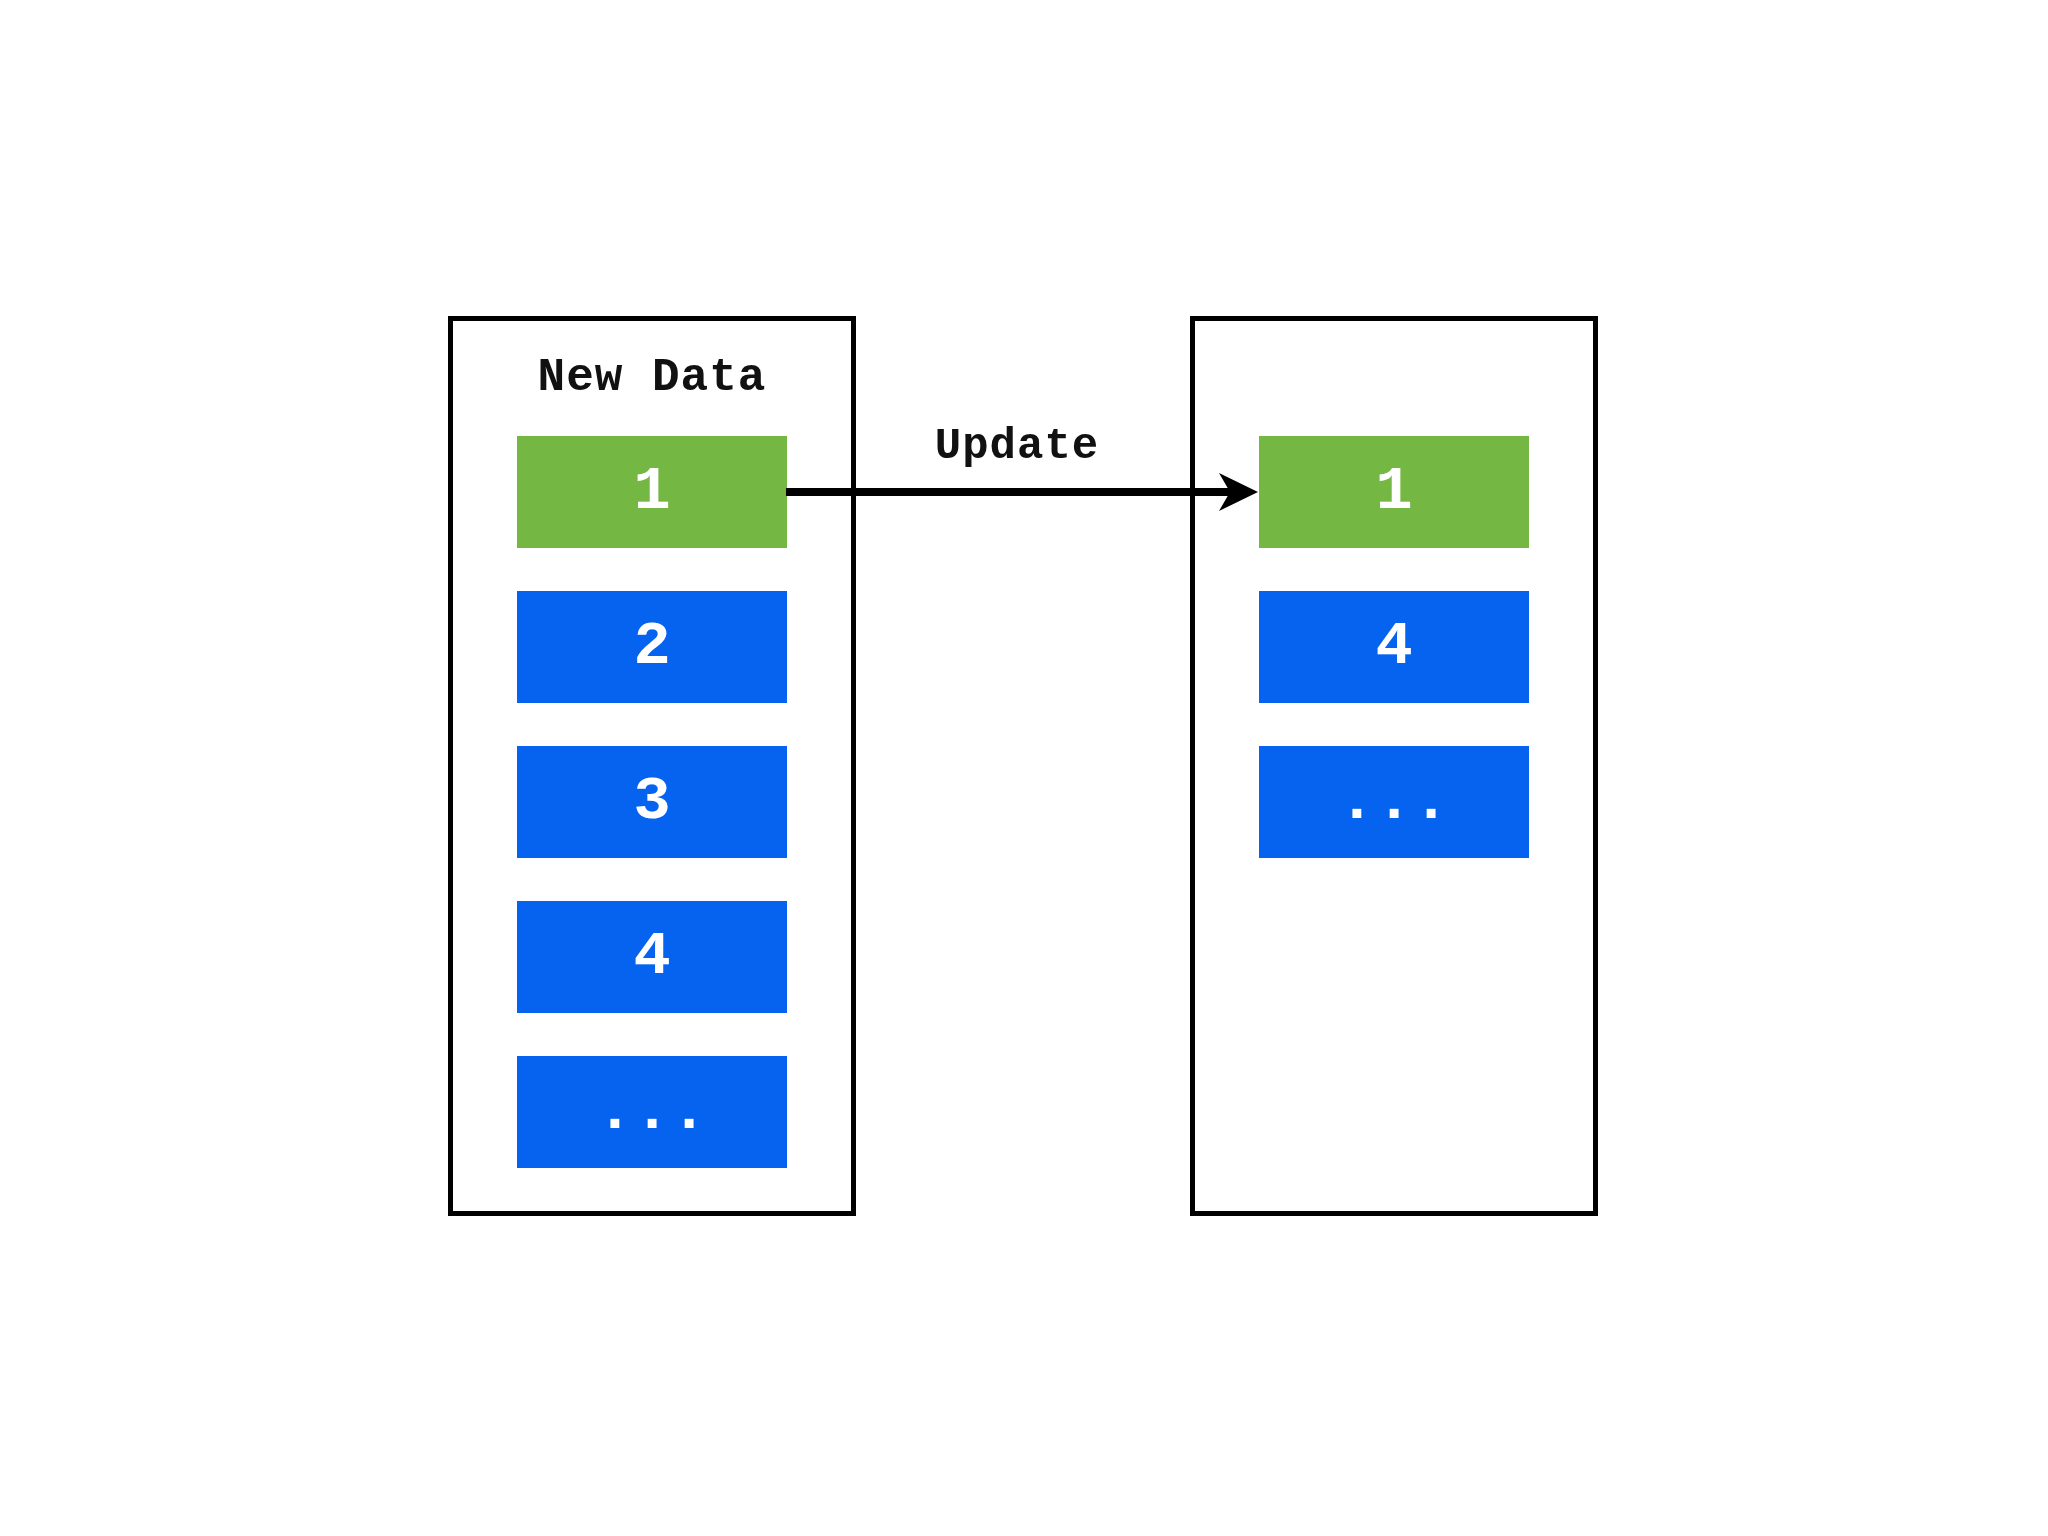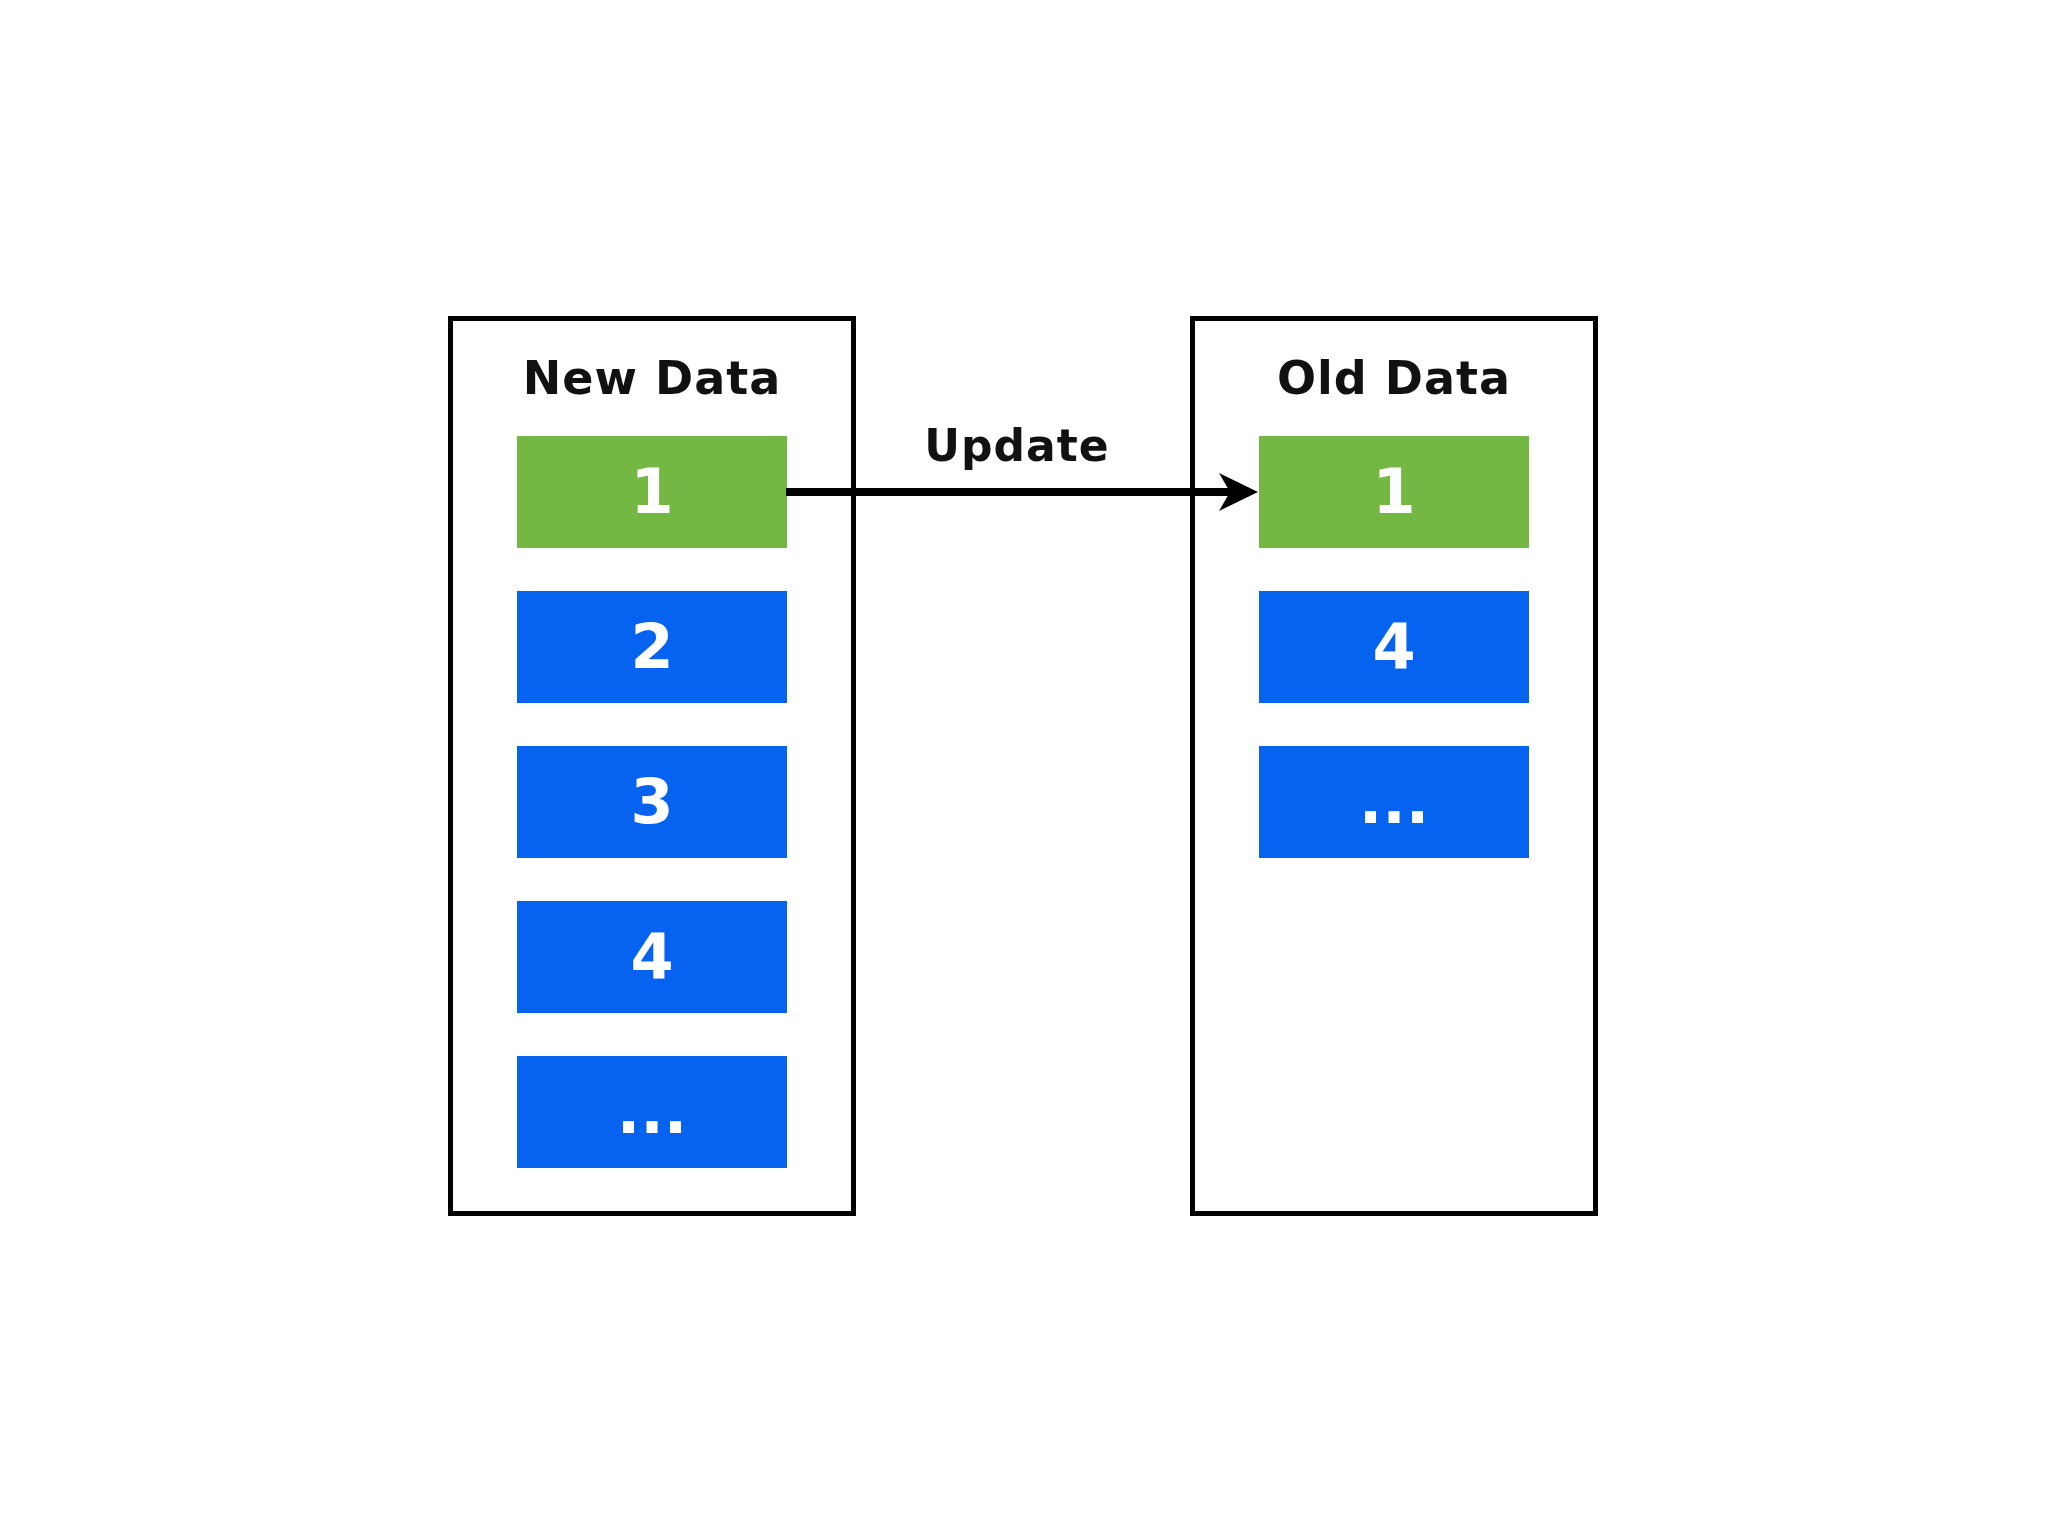--- a/index.html
+++ b/index.html
@@ -9,20 +9,21 @@
   body {
     font-family: "DejaVu Sans", "Liberation Sans", sans-serif;
     background: #ffffff;
   }
   .stage {
     position: relative;
     width: 1804px;
     height: 1536px;
     background: var(--bg, #ffffff);
     overflow: hidden;
+    font-family: Liberation Mono, monospace;
   }
   .box {
     position: absolute;
     top: 316px;
     width: 408px;
     height: 900px;
     border: 5px solid var(--line, #000000);
     background: #ffffff;
     box-sizing: border-box;
   }
@@ -106,21 +107,20 @@
         <div class="row blue">
           <span class="row-label">4</span>
         </div>
         <div class="row blue">
           <span class="row-label">...</span>
         </div>
       </div>
   </div>
 
   <div class="box right">
-    <div class="box-title">Old Data</div>
     <div class="rows">
 
     <div class="row green">
           <span class="row-label">1</span>
         </div>
         <div class="row blue">
           <span class="row-label">4</span>
         </div>
         <div class="row blue">
           <span class="row-label">...</span>

